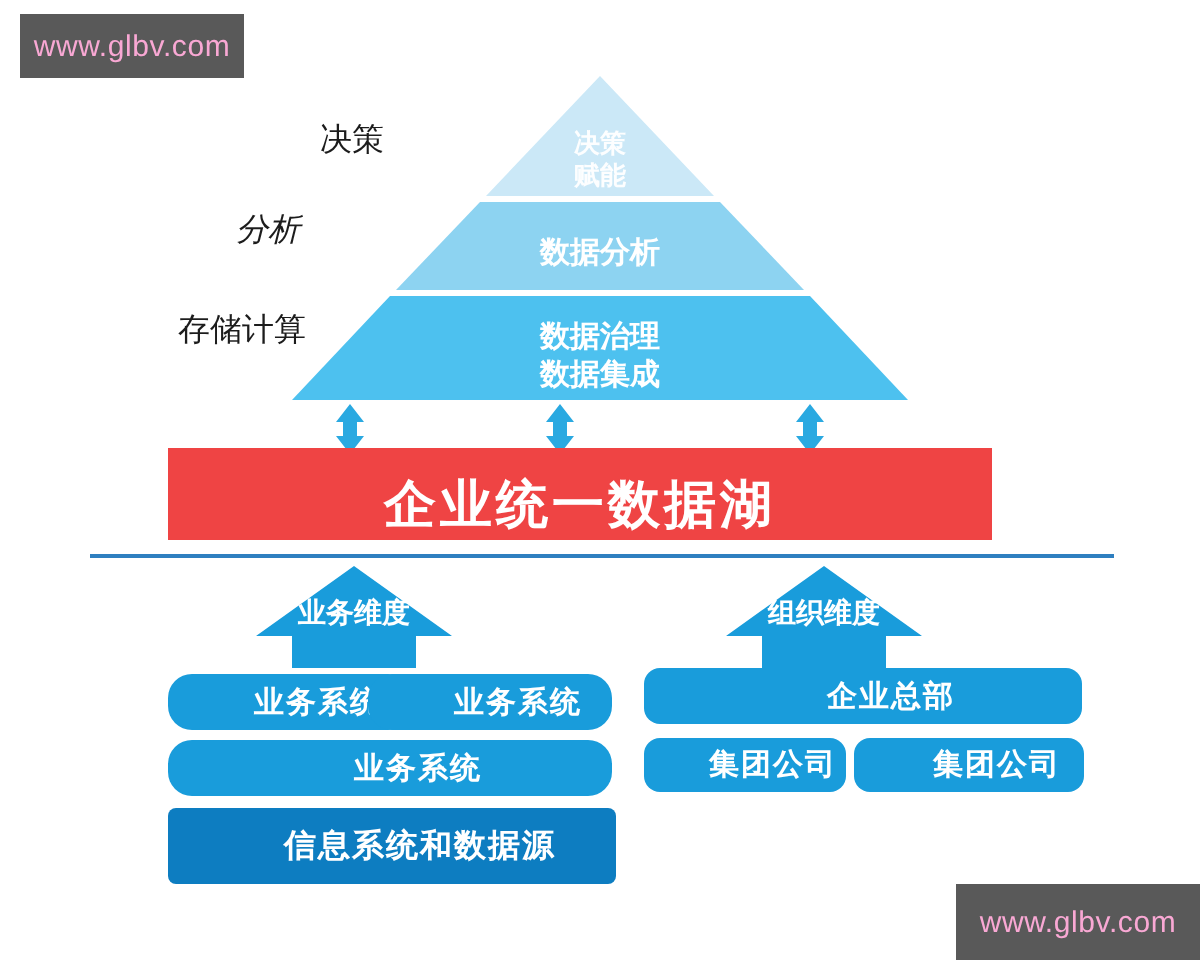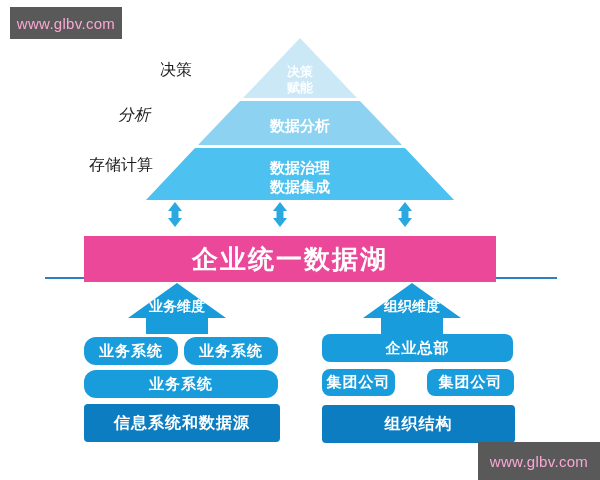--- a/index.html
+++ b/index.html
@@ -25,33 +25,34 @@
   .lbl-decision{left:160px;top:60px;}
   .lbl-analysis{left:118px;top:105px;font-style:italic;}
   .lbl-storage{left:72px;top:155px;margin-left:17px;}
 
   .pyr-text{fill:#ffffff;text-anchor:middle;font-weight:700;}
   .pyr-text.t-small{font-size:13px;fill:rgba(255,255,255,.95);}
   .pyr-text.t-mid{font-size:15px;}
   .dim-text{fill:#ffffff;text-anchor:middle;font-size:14px;font-weight:700;}
 
   .lake-bar{
-    position:absolute;left:84px;top:236px;width:412px;height:46px;
-    background:#ec4899;color:#ffffff;display:flex;align-items:center;
+    position:absolute;left:84px;top:224px;width:412px;height:46px;
+    background:#ef4444;color:#ffffff;display:flex;align-items:flex-end;
     justify-content:center;font-size:26px;font-weight:600;letter-spacing:2px;z-index:3;
   }
   .divider{
     position:absolute;left:45px;top:277px;width:512px;height:2px;
     background:#2e7fc0;z-index:2;
   }
 
   .box{
     position:absolute;color:#ffffff;display:flex;align-items:center;
     justify-content:center;font-size:15px;font-weight:600;z-index:4;
     letter-spacing:1px;
+    padding-left:28px;
   }
   .box-pill{background:#199cdb;border-radius:12px;}
   .box-round{background:#199cdb;border-radius:8px;}
   .box-dark{background:#0d7dc1;border-radius:4px;font-size:16px;}
 
   .bx-sys1{left:84px;top:337px;width:94px;height:28px;}
   .bx-sys2{left:184px;top:337px;width:94px;height:28px;}
   .bx-ext {left:84px;top:370px;width:194px;height:28px;}
   .bx-info{left:84px;top:404px;width:196px;height:38px;}
 
@@ -101,16 +102,15 @@
   <div class="divider"></div>
 
   <div class="box box-pill bx-sys1">业务系统</div>
   <div class="box box-pill bx-sys2">业务系统</div>
   <div class="box box-pill bx-ext">业务系统</div>
   <div class="box box-dark bx-info">信息系统和数据源</div>
 
   <div class="box box-round bx-hq">企业总部</div>
   <div class="box box-round bx-grp">集团公司</div>
   <div class="box box-round bx-hold">集团公司</div>
-  <div class="box box-dark bx-org">组织结构</div>
 
   <div class="badge badge-br">www.glbv.com</div>
 </div>
 
 </body></html>

